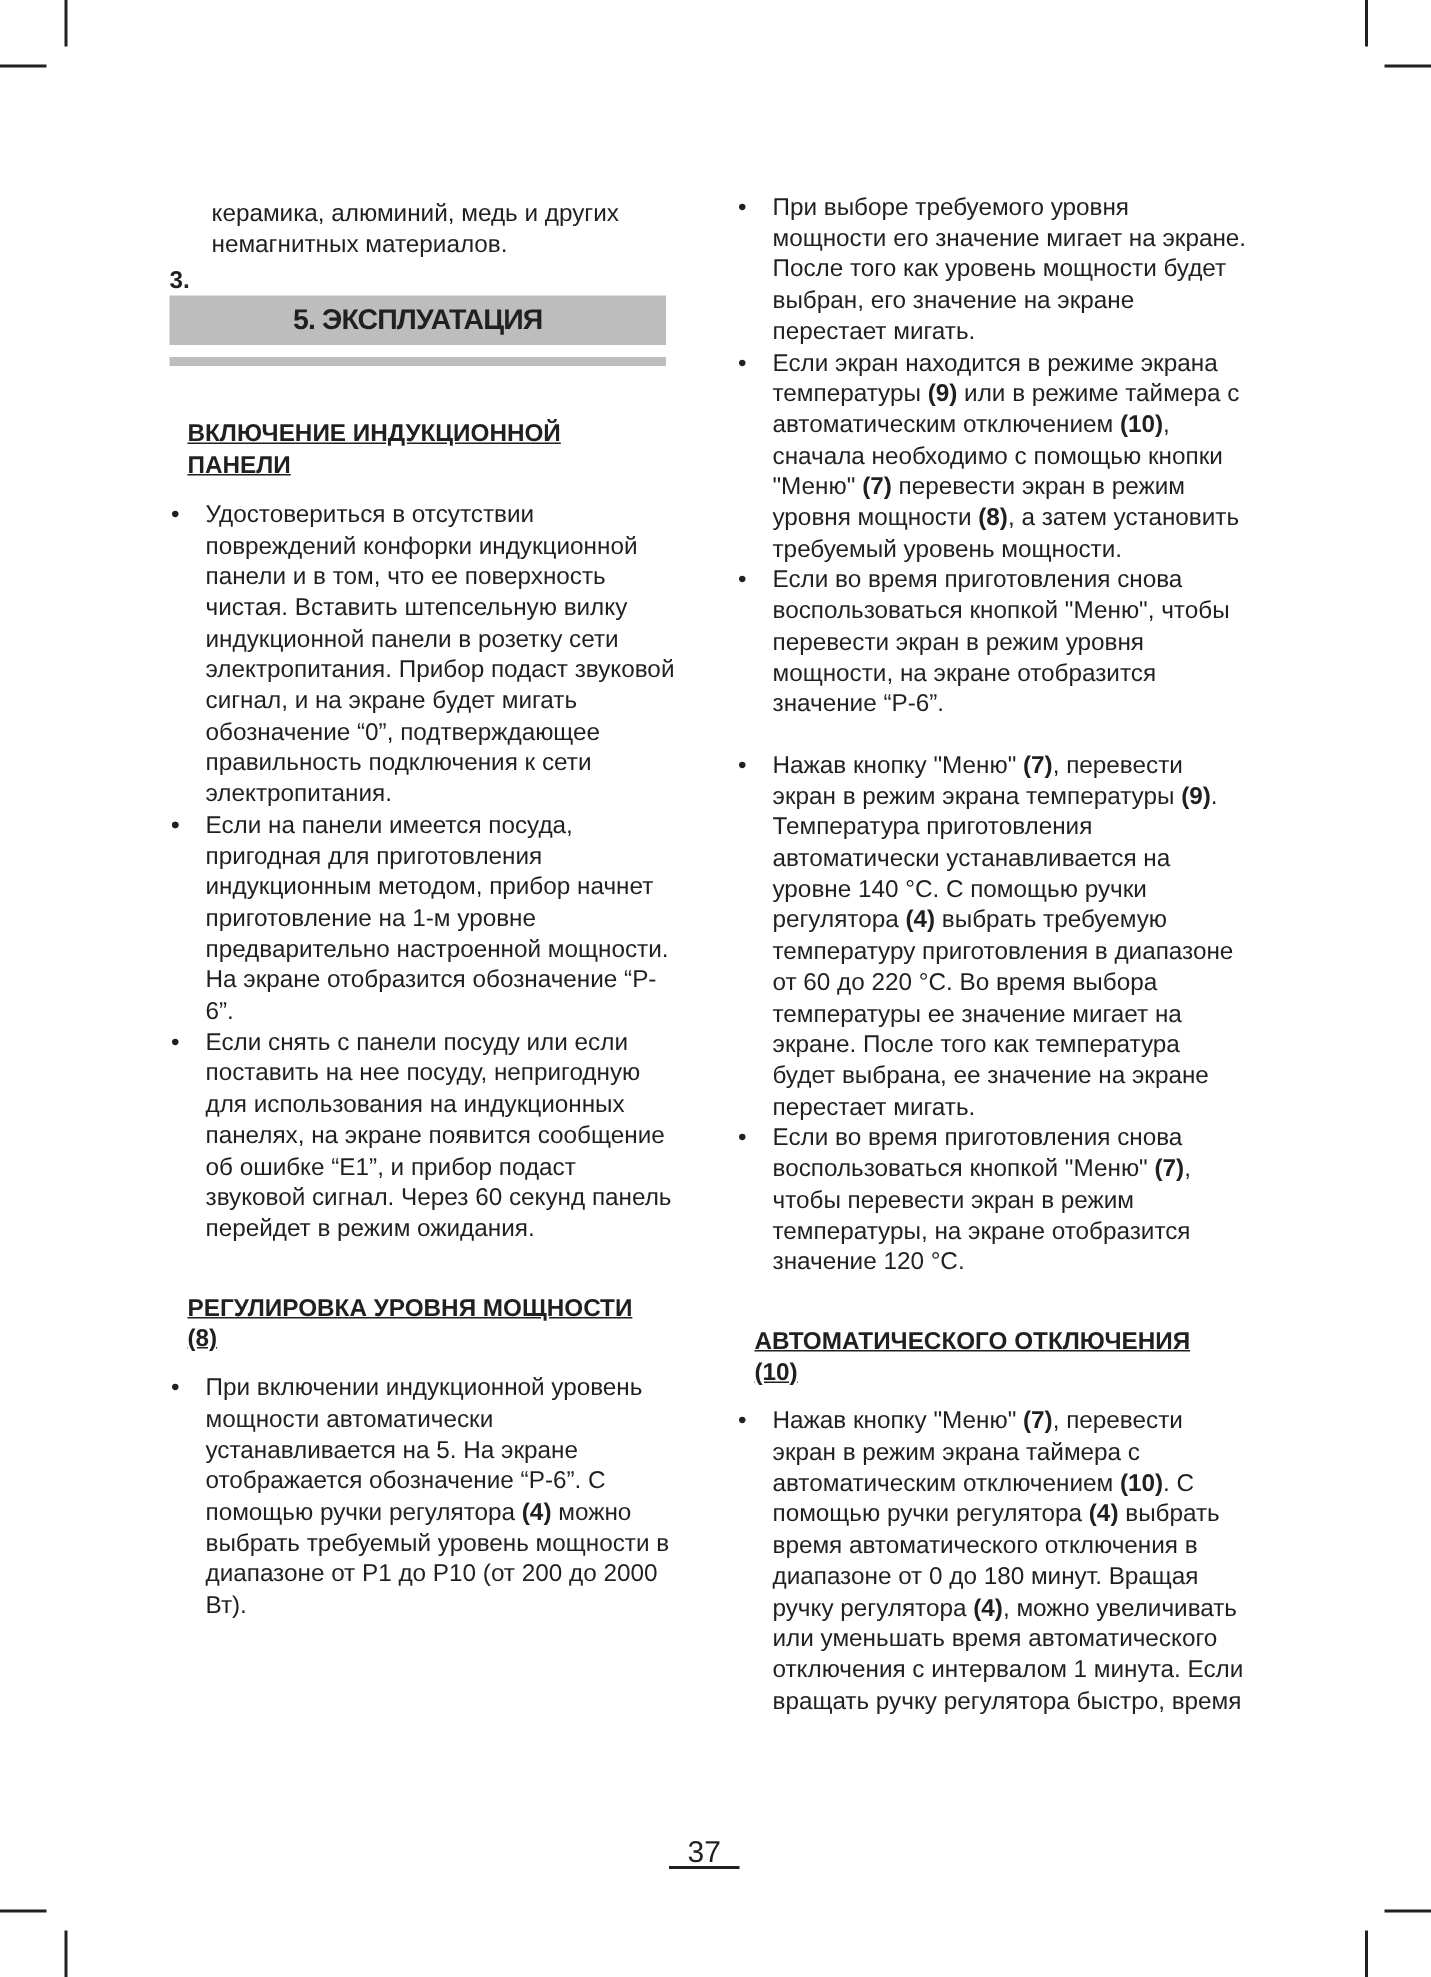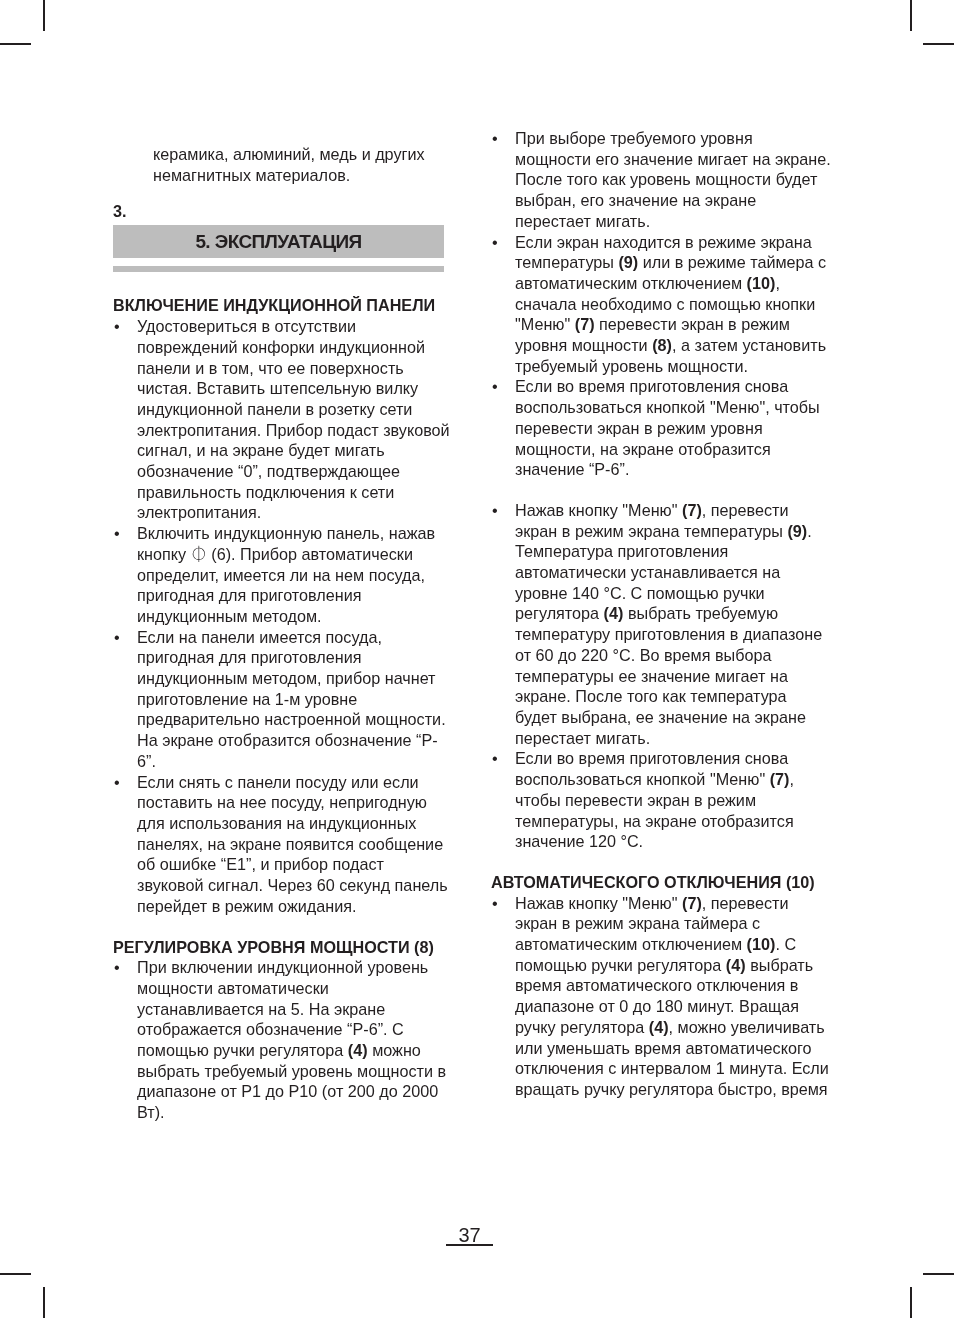--- a/index.html
+++ b/index.html
@@ -2,29 +2,29 @@
 <html><head>
 <meta charset="utf-8">
 <style>
   html, body { margin:0; padding:0; background:#ffffff; }
   body { width:954px; height:1318px; position:relative; overflow:hidden;
          font-family:"Liberation Sans", sans-serif; color:#231f20; }
   .crop { position:absolute; background:#231f20; }
   .col { position:absolute; top:128px; font-size:16.2px; line-height:20.7px; }
   .col-left { left:113px; width:340px; }
   .col-right { left:491px; width:340px; }
-  .p { margin:16px; }
+  .p { margin:4px; }
   .indent { padding-left:24px; }
   .numbered { position:relative; padding-left:24px; }
   .numbered .num { position:absolute; left:0; top:0; font-weight:bold; }
   ul.bul { list-style:none; margin:0; padding:0; }
   ul.bul li { position:relative; padding-left:24px; }
   ul.bul li .dot { position:absolute; left:1px; top:0; }
-  .h { font-weight:bold; margin:0; }
-  .sec-bar { background:#bdbdbd; height:33px; margin-top:40px; display:flex;
+  .h { font-weight:bold; margin:12px;text-decoration:underline; }
+  .sec-bar { background:#bdbdbd; height:33px; margin-top:24px; display:flex;
              align-items:center; justify-content:center; font-weight:bold;
              font-size:19px; letter-spacing:-0.6px; width:331px; }
   .sec-bar2 { background:#bdbdbd; height:6px; margin-top:8px; width:331px; }
   .gap { height:20px; }
   b { font-weight:bold; }
   .page-num { position:absolute; left:446px; top:1227px; width:47px; text-align:center;
               font-size:20px; line-height:17px; }
   .page-rule { position:absolute; left:446px; top:1244px; width:47px; height:2px; background:#231f20; }
 </style>
 </head>
@@ -47,21 +47,21 @@
 
   <div class="sec-bar">
     <span>5. ЭКСПЛУАТАЦИЯ</span>
   </div>
   <div class="sec-bar2"></div>
 
   <div style="height:23px"></div>
   <p class="h">ВКЛЮЧЕНИЕ ИНДУКЦИОННОЙ ПАНЕЛИ</p>
   <ul class="bul">
     <li><span class="dot">•</span><span>Удостовериться в отсутствии повреждений конфорки индукционной панели и в том, что ее поверхность чистая. Вставить штепсельную вилку индукционной панели в розетку сети электропитания. Прибор подаст звуковой сигнал, и на экране будет мигать обозначение “0”, подтверждающее правильность подключения к сети электропитания.</span></li>
-    <li><span class="dot">•</span><span>Включить индукционную панель, нажав кнопку ⏀ (6). Прибор автоматически определит, имеется ли на нем посуда, пригодная для приготовления индукционным методом.</span></li>
+    <li><span class="dot">•</span></li>
     <li><span class="dot">•</span><span>Если на панели имеется посуда, пригодная для приготовления индукционным методом, прибор начнет приготовление на 1-м уровне предварительно настроенной мощности. На экране отобразится обозначение “P-6”.</span></li>
     <li><span class="dot">•</span><span>Если снять с панели посуду или если поставить на нее посуду, непригодную для использования на индукционных панелях, на экране появится сообщение об ошибке “E1”, и прибор подаст звуковой сигнал. Через 60 секунд панель перейдет в режим ожидания.</span></li>
   </ul>
 
   <div class="gap"></div>
   <p class="h">РЕГУЛИРОВКА УРОВНЯ МОЩНОСТИ (8)</p>
   <ul class="bul">
     <li><span class="dot">•</span><span>При включении индукционной уровень мощности автоматически устанавливается на 5. На экране отображается обозначение “P-6”. С помощью ручки регулятора </span><b>(4)</b><span> можно выбрать требуемый уровень мощности в диапазоне от P1 до P10 (от 200 до 2000 Вт).</span></li>
   </ul>
 </div>

